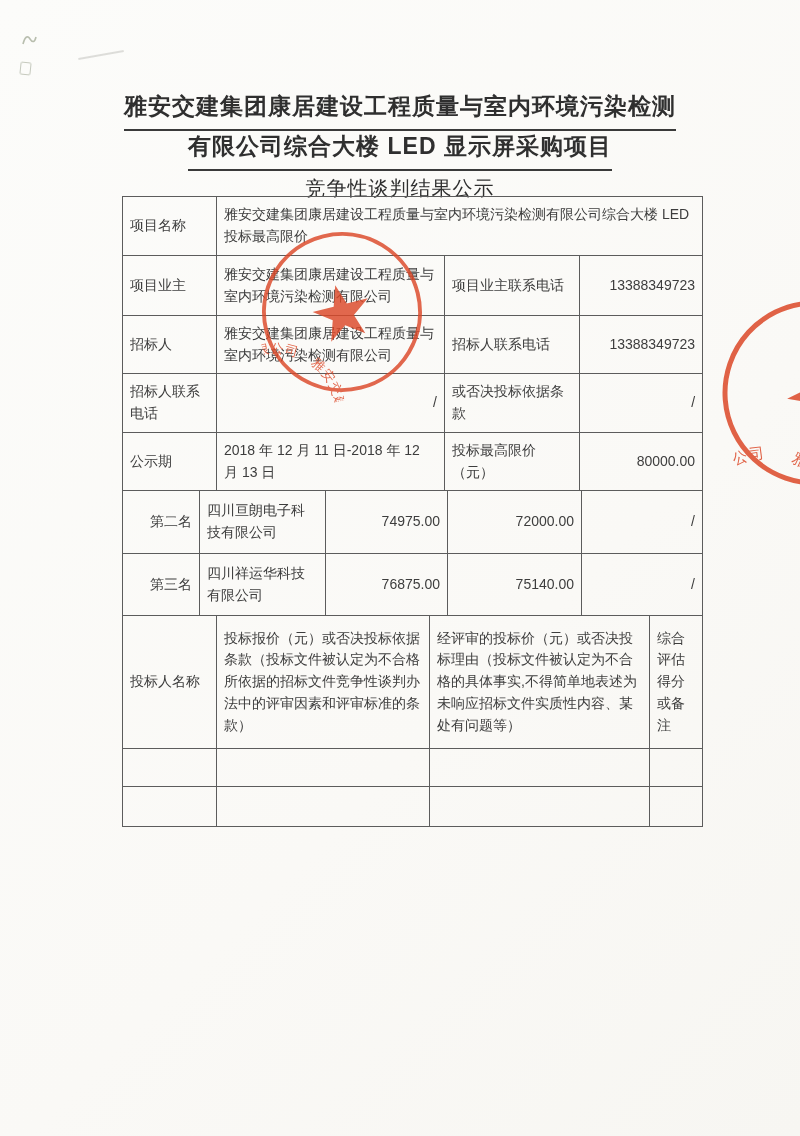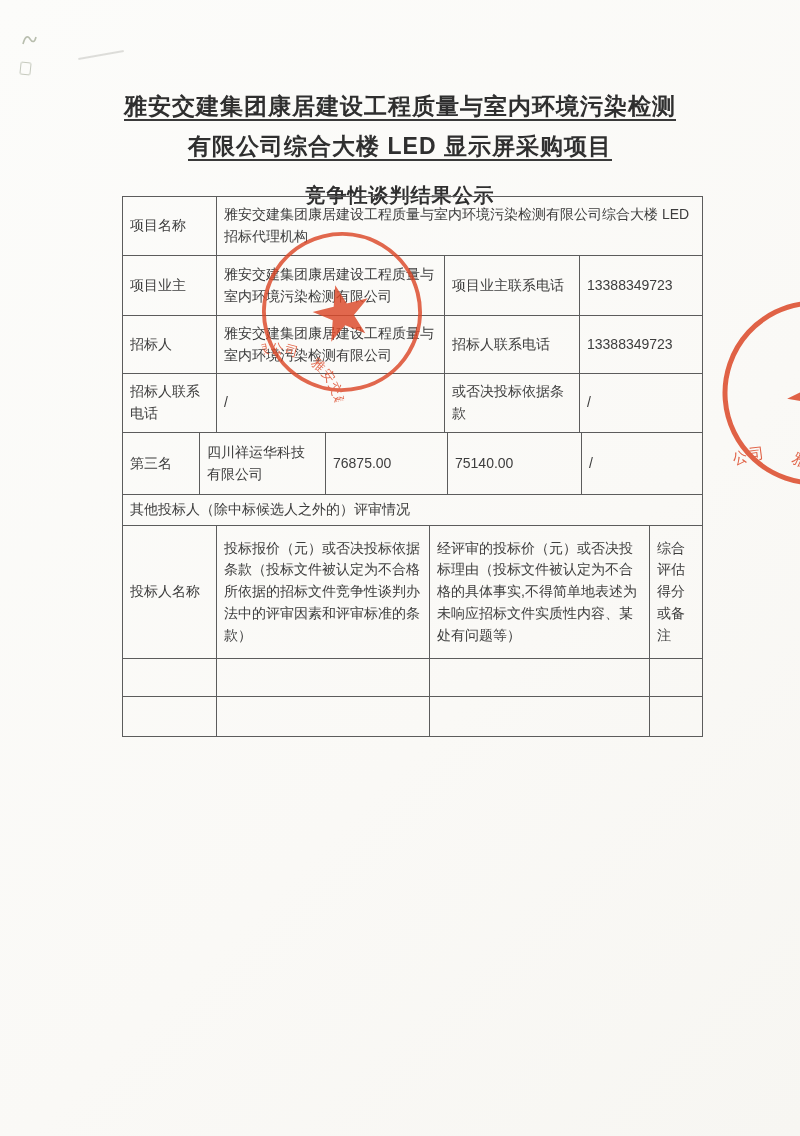--- a/index.html
+++ b/index.html
@@ -6,30 +6,30 @@
   body{
     width:800px;height:1136px;position:relative;overflow:hidden;
     background:#fbfbf9;
     font-family:"Liberation Sans","DejaVu Sans",sans-serif;
   }
   .page{position:absolute;inset:0;background:linear-gradient(135deg,#fcfcfa 0%,#faf9f6 60%,#f7f6f2 100%);}
 
   
   .title-block{position:absolute;top:86px;left:0;right:0;text-align:center;color:#2f2f2f;}
   .title-line{font-size:23px;font-weight:700;line-height:40px;letter-spacing:1px;}
-  .title-line .u{border-bottom:2px solid #3a3a3a;padding-bottom:0;}
-  .subtitle{font-size:20px;font-weight:700;margin-top:16px;letter-spacing:1px;}
+  .title-line .u{border-bottom:2px solid #3a3a3a;padding-bottom:10px;}
+  .subtitle{font-size:20px;font-weight:400;margin-top:9px;letter-spacing:1px;}
 
   
   .tables{position:absolute;left:122px;top:196px;width:580px;}
   table{border-collapse:collapse;table-layout:fixed;width:580px;color:#3d3d3d;}
   table+table{margin-top:-1px;}
   td,th{border:1px solid #5c5c5c;padding:4px 7px;font-size:14px;font-weight:400;
         line-height:1.55;vertical-align:middle;text-align:left;overflow:hidden;}
-  .c{text-align:left;}
+  .c{text-align:right;}
 
   
   .seal{position:absolute;pointer-events:none;}
   .seal-center{left:256px;top:226px;opacity:.82;transform:rotate(-14deg);}
   .seal-right{left:712px;top:280px;opacity:.85;transform:rotate(-26deg);transform-origin:103px 113px;}
 
   
   .pm{position:absolute;pointer-events:none;}
   .pm1{left:20px;top:30px;}
   .pm2{left:20px;top:62px;width:9px;height:11px;border:1.5px solid rgba(130,140,115,.45);
@@ -59,73 +59,83 @@
     <table>
       <colgroup>
           <col style="width:94px">
           <col style="width:228px">
           <col style="width:135px">
           <col style="width:123px">
         </colgroup>
       <tbody>
           <tr style="height:59px">
         <td>项目名称</td>
-        <td colspan="3">雅安交建集团康居建设工程质量与室内环境污染检测有限公司综合大楼 LED 招标代理机构</td>
+        <td colspan="3">雅安交建集团康居建设工程质量与室内环境污染检测有限公司综合大楼 LED 投标最高限价</td>
       </tr>
       <tr style="height:60px">
         <td>项目业主</td>
         <td>雅安交建集团康居建设工程质量与室内环境污染检测有限公司</td>
         <td>项目业主联系电话</td>
         <td class="c">13388349723</td>
       </tr>
       <tr style="height:58px">
         <td>招标人</td>
         <td>雅安交建集团康居建设工程质量与室内环境污染检测有限公司</td>
         <td>招标人联系电话</td>
         <td class="c">13388349723</td>
       </tr>
       <tr style="height:59px">
         <td>招标人联系电话</td>
         <td class="c">/</td>
         <td>或否决投标依据条款</td>
         <td class="c">/</td>
       </tr>
+      <tr style="height:58px">
+        <td>公示期</td>
+        <td>2018 年 12 月 11 日-2018 年 12 月 13 日</td>
+        <td>投标最高限价（元）</td>
+        <td class="c">80000.00</td>
+      </tr>
     </tbody>
       </table>
 
     <table>
       <colgroup>
           <col style="width:77px">
           <col style="width:126px">
           <col style="width:122px">
           <col style="width:134px">
           <col style="width:121px">
         </colgroup>
       <tbody>
+      <tr style="height:63px">
+        <td class="c">第二名</td>
+        <td>四川亘朗电子科技有限公司</td>
+        <td class="c">74975.00</td>
+        <td class="c">72000.00</td>
+        <td class="c">/</td>
+      </tr>
       <tr style="height:62px">
         <td class="c">第三名</td>
         <td>四川祥运华科技有限公司</td>
         <td class="c">76875.00</td>
         <td class="c">75140.00</td>
         <td class="c">/</td>
       </tr>
     </tbody>
       </table>
 
     <table>
       <colgroup>
           <col style="width:94px">
           <col style="width:213px">
           <col style="width:220px">
           <col style="width:53px">
         </colgroup>
       <tbody>
-          <tr style="height:31px">
-        <td colspan="4">其他投标人（除中标候选人之外的）评审情况</td>
-      </tr>
       <tr style="height:133px">
         <td>投标人名称</td>
         <td>投标报价（元）或否决投标依据条款（投标文件被认定为不合格所依据的招标文件竞争性谈判办法中的评审因素和评审标准的条款）</td>
         <td>经评审的投标价（元）或否决投标理由（投标文件被认定为不合格的具体事实,不得简单地表述为未响应招标文件实质性内容、某处有问题等）</td>
         <td>综合评估得分或备注</td>
       </tr>
       <tr style="height:38px">
         <td></td>
         <td></td>
         <td></td>

